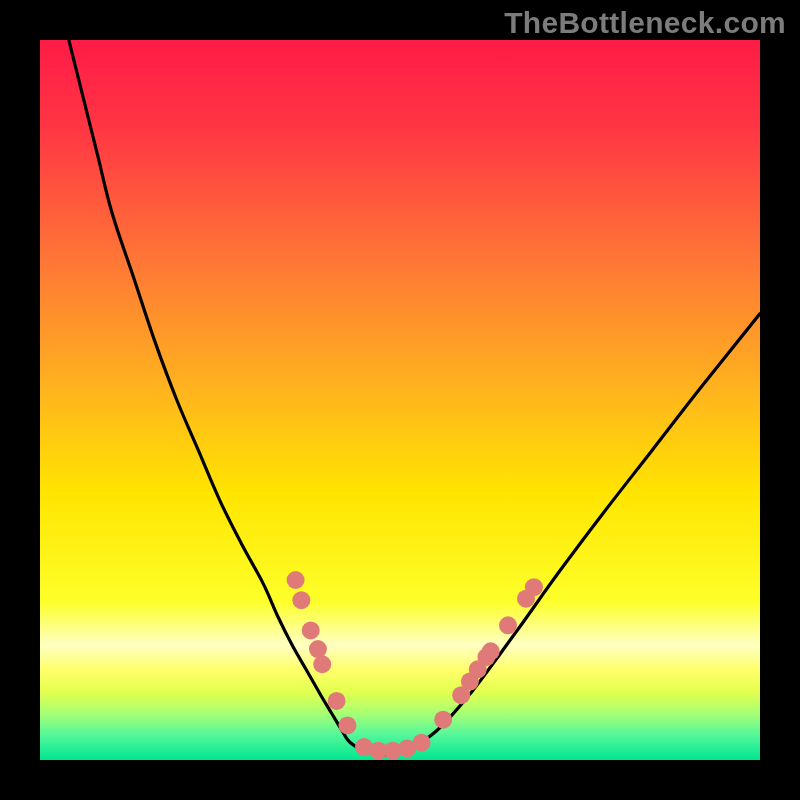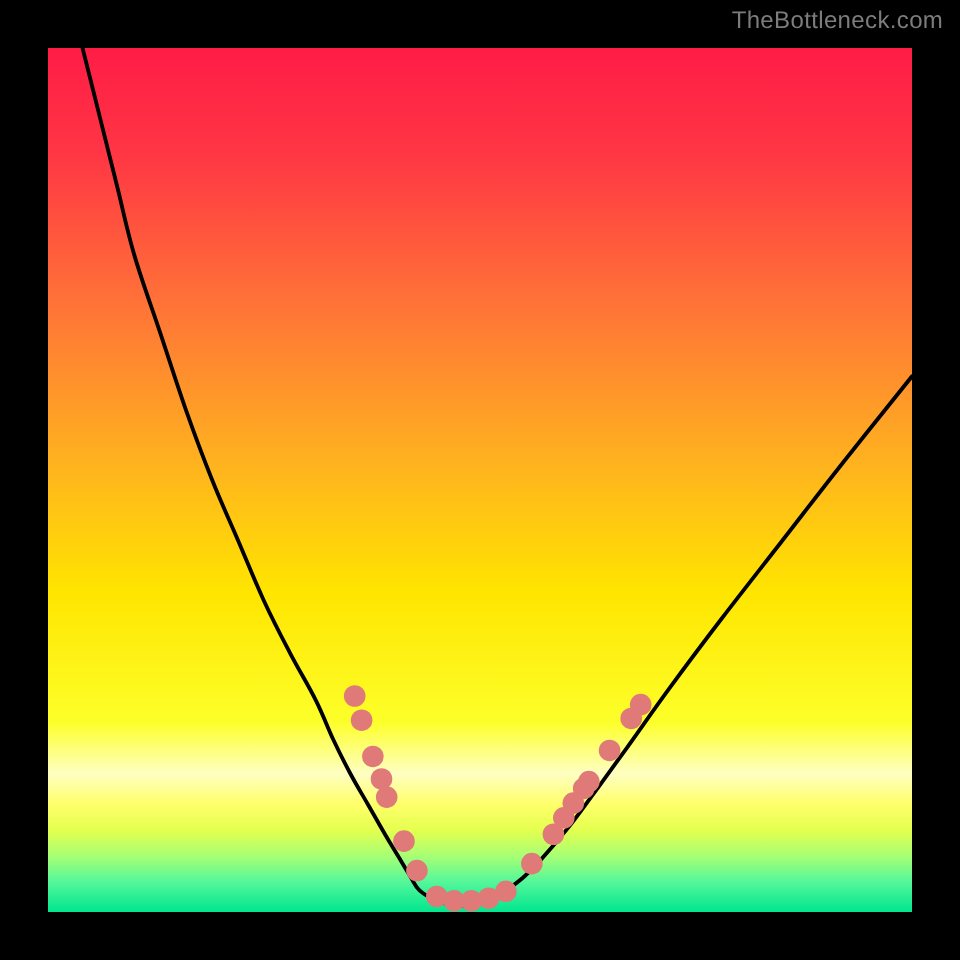--- a/index.html
+++ b/index.html
@@ -29,22 +29,22 @@
   }
   .gradient {
     position: absolute;
     left: 0; top: 0; right: 0; bottom: 0;
   }
   .watermark {
     position: absolute;
     top: 6px;
     right: 14px;
     color: #7c7c7c;
-    font-size: 20px;
-    font-weight: 400;
+    font-size: 30px;
+    font-weight: 700;
     letter-spacing: 0.3px;
     user-select: none;
     text-align: center;
   }
   svg {
     position: absolute;
     left: 0; top: 0;
   }
 </style>
 </head>

